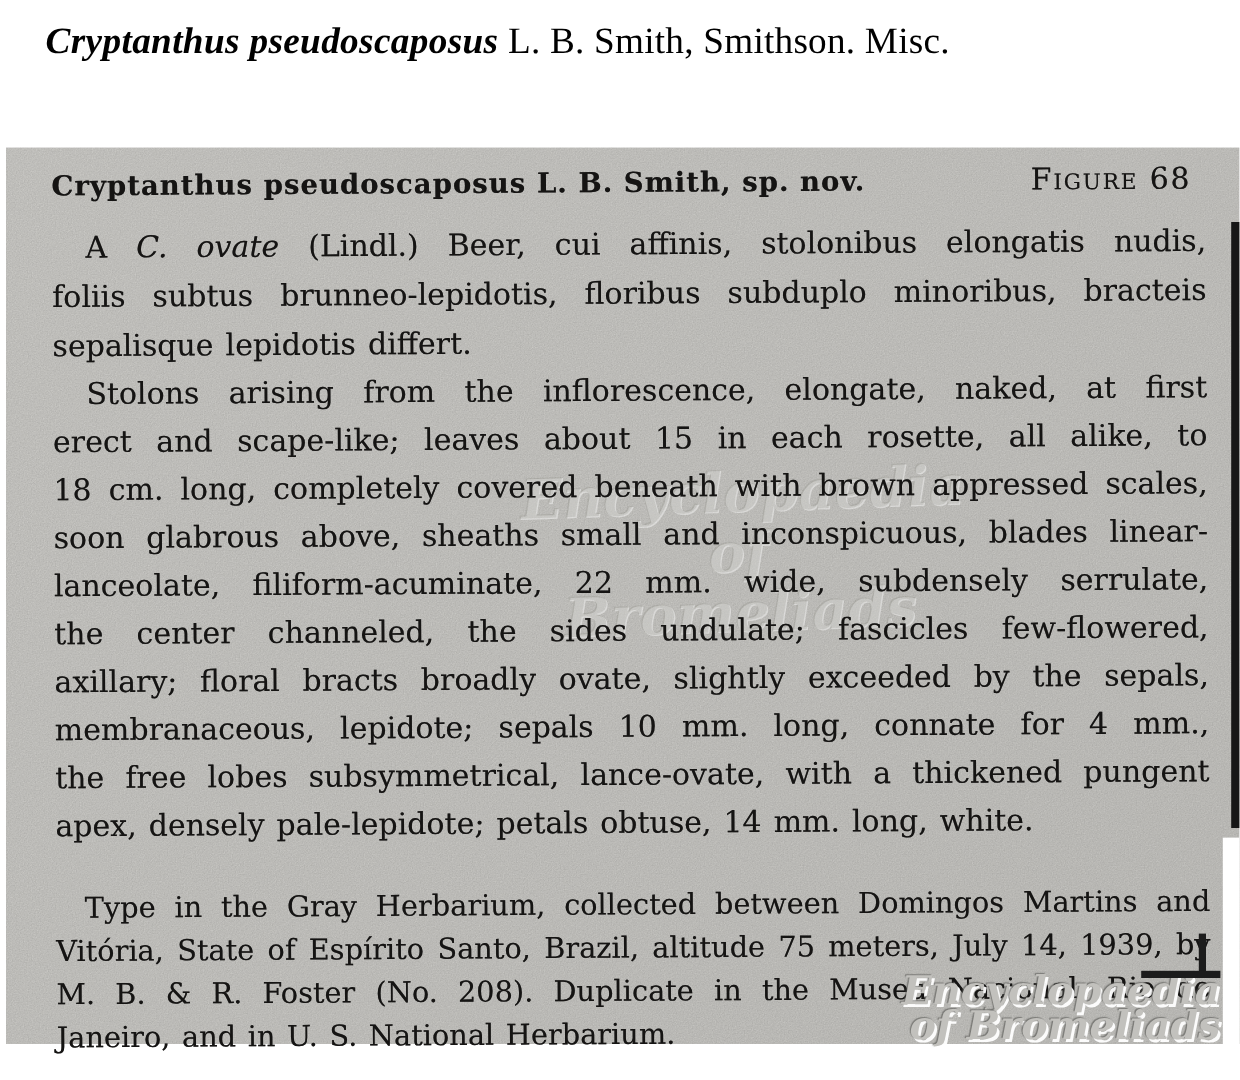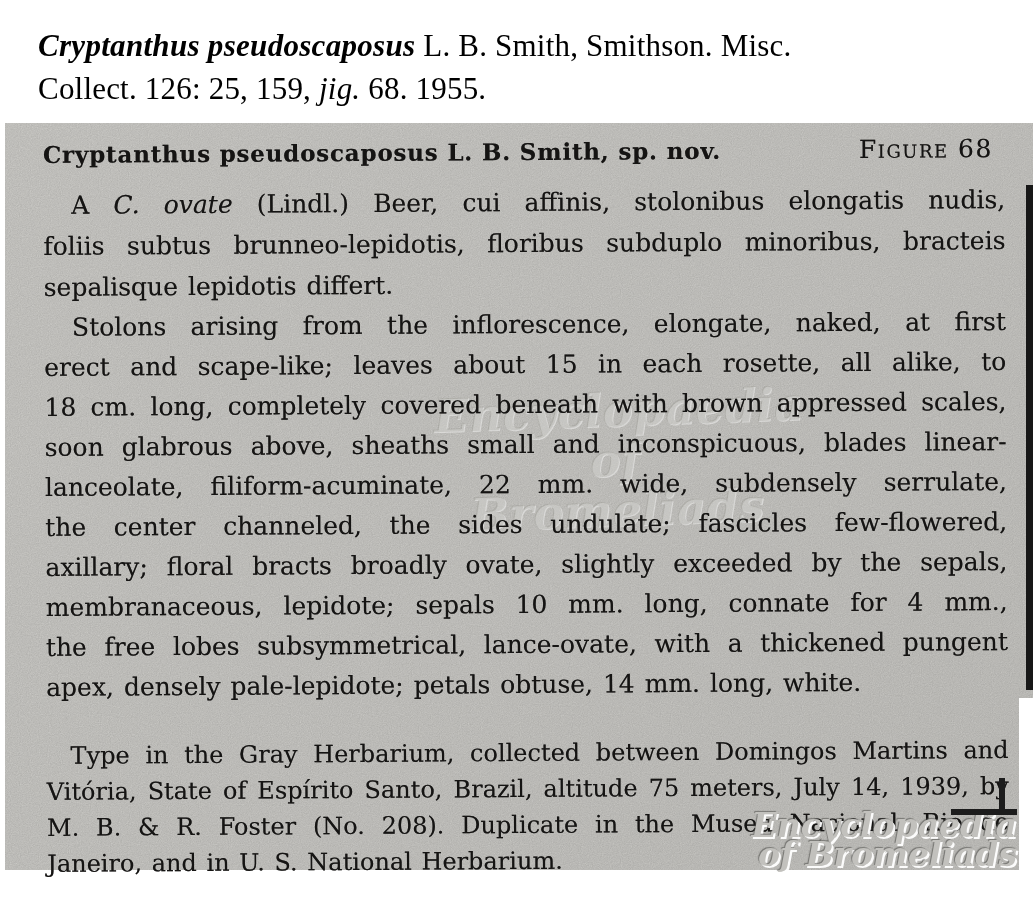--- a/index.html
+++ b/index.html
@@ -7,21 +7,21 @@
   body {
     width: 1033px; height: 900px;
     background: #ffffff;
     position: relative;
     overflow: hidden;
     font-family: "DejaVu Serif", serif;
   }
 
   
   .citation {
-    position: absolute; left: 38px; top: 24px;
+    position: absolute; left: 38px; top: 12px;
     font-family: "Liberation Serif", serif;
     font-size: 31px; line-height: 43px;
     color: #000; letter-spacing: 0.2px;
     width: 980px;
   }
   .cit-species { font-weight: bold; font-style: italic; letter-spacing: 0.3px; }
   .citation i { font-style: italic; }
 
   
   .scan {
@@ -81,21 +81,20 @@
   .edge-foot  { position: absolute; right: 16px; top: 686px; width: 66px; height: 6px; background: #1c1c1c; }
   .white-notch{ position: absolute; right: 0; top: 575px; width: 14px; height: 172px; background: #ffffff; }
 </style>
 </head>
 <body>
 
 <div class="page">
 
   <div class="citation">
     <div class="cit-line"><span class="cit-species">Cryptanthus pseudoscaposus</span><span> L. B. Smith, Smithson. Misc.</span></div>
-    <div class="cit-line">Collect. 126: 25, 159, <i>jig.</i> 68. 1955.</div>
   </div>
 
   <div class="scan">
 
     <svg class="grain" width="1028" height="747" aria-hidden="true">
       <filter id="grain-f">
         <feTurbulence type="fractalNoise" baseFrequency="0.9" numOctaves="2" stitchTiles="stitch"></feTurbulence>
         <feColorMatrix type="matrix" values="0 0 0 0 0  0 0 0 0 0  0 0 0 0 0  0.5 0.5 0.5 0 0"></feColorMatrix>
       </filter>
       <rect width="1028" height="747" filter="url(#grain-f)" opacity="0.16"></rect>

